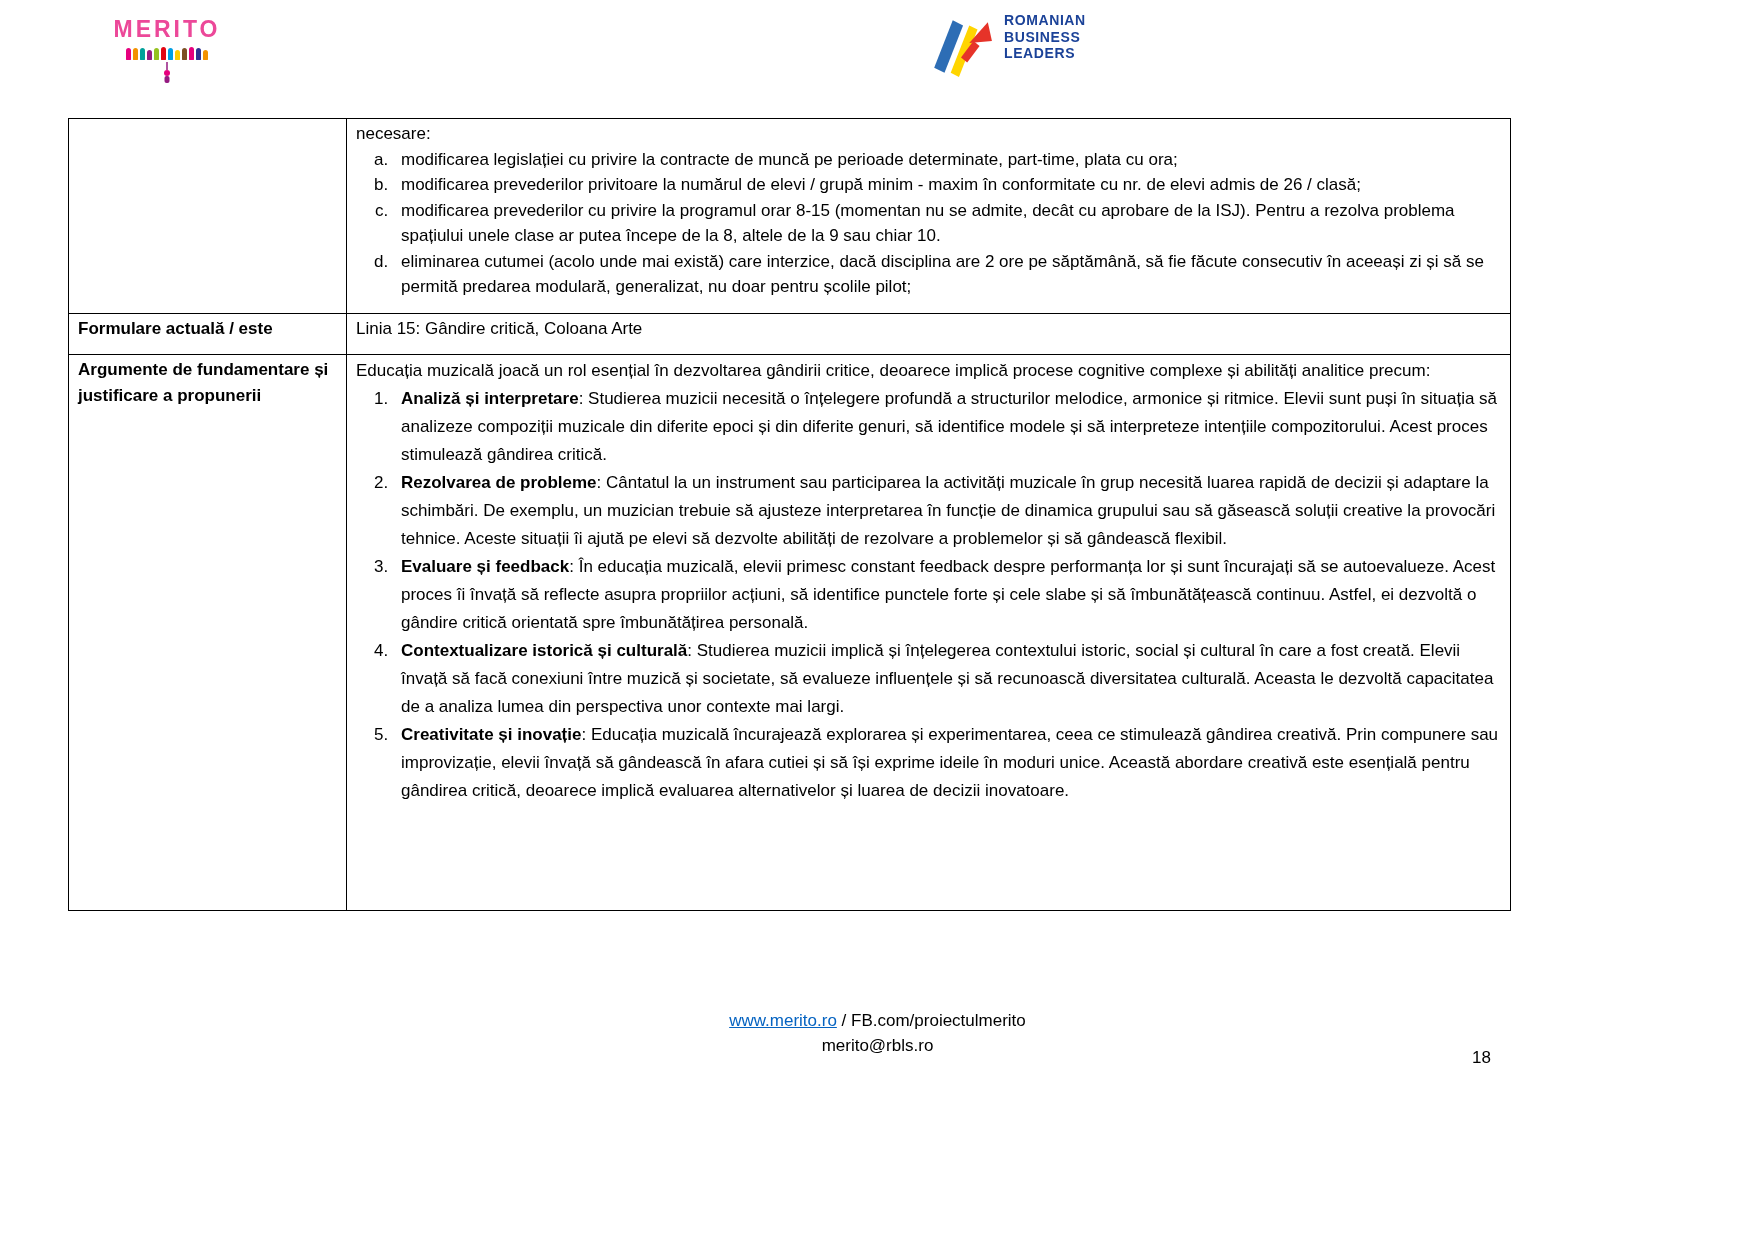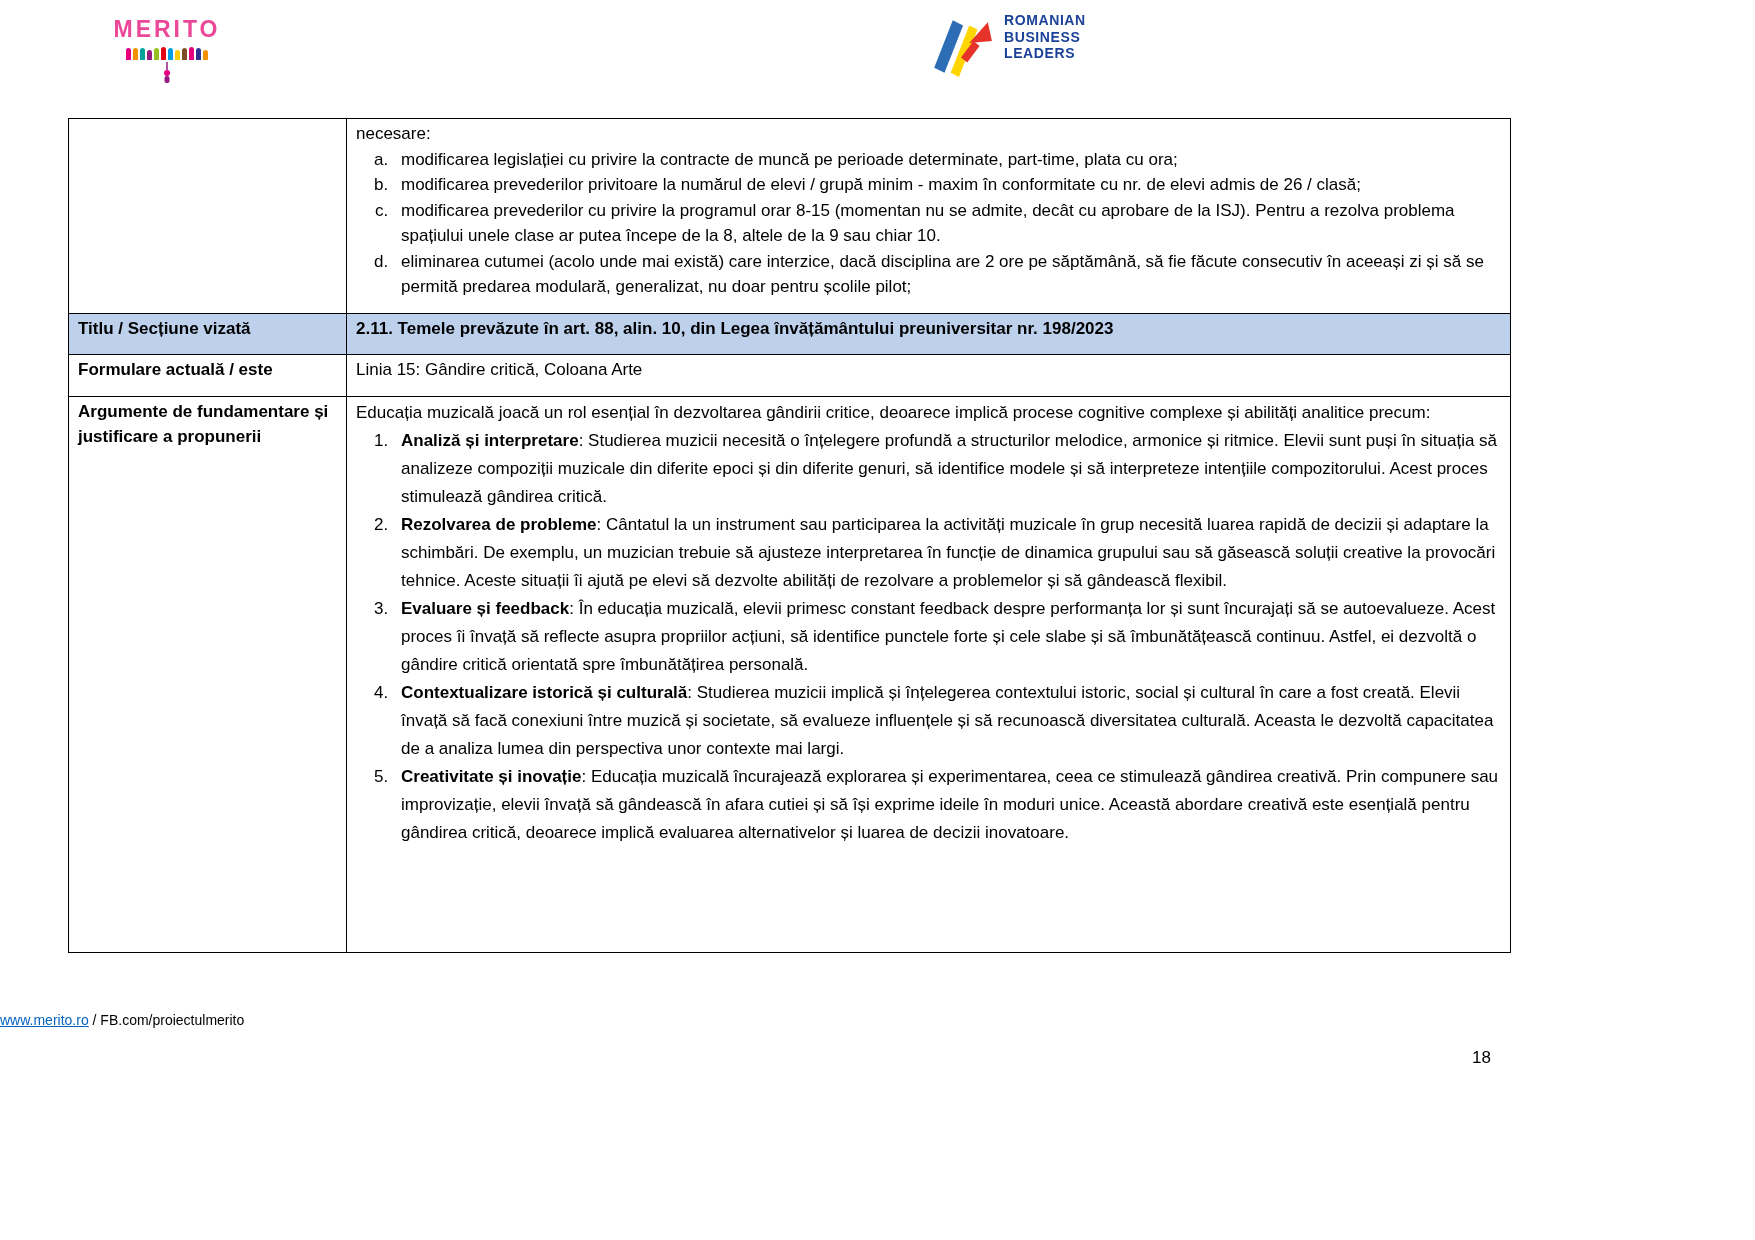--- a/index.html
+++ b/index.html
@@ -51,21 +51,21 @@
   ol.alpha li{padding-left:8px;}
 
   td.args-cell{height:540px;line-height:28px;margin-left:16px;}
   ol.num{list-style-type:decimal;margin:0;padding-left:37px;}
   ol.num li{padding-left:8px;}
   .b{font-weight:700;}
 
   
   .footer{
     position:absolute;left:0;width:100%;top:1008px;
-    font-size:14px;line-height:25px;
+    text-align:center;font-size:17px;line-height:25px;
   }
   .footer a{color:#0563c1;text-decoration:underline;cursor:pointer;}
   .page-num{position:absolute;left:1472px;top:1048px;font-size:17px;}
 </style>
 </head>
 <body>
 
 <div class="merito-logo">
   <div class="merito-word">MERITO</div>
   <div class="merito-people">
@@ -120,24 +120,20 @@
         <div>necesare:</div>
         <ol class="alpha">
           <li>modificarea legislației cu privire la contracte de muncă pe perioade determinate, part-time, plata cu ora;</li>
           <li>modificarea prevederilor privitoare la numărul de elevi / grupă minim - maxim în conformitate cu nr. de elevi admis de 26 / clasă;</li>
           <li>modificarea prevederilor cu privire la programul orar 8-15 (momentan nu se admite, decât cu aprobare de la ISJ). Pentru a rezolva problema spațiului unele clase ar putea începe de la 8, altele de la 9 sau chiar 10.</li>
           <li>eliminarea cutumei (acolo unde mai există) care interzice, dacă disciplina are 2 ore pe săptămână, să fie făcute consecutiv în aceeași zi și să se permită predarea modulară, generalizat, nu doar pentru școlile pilot;</li>
         </ol>
       </td>
     </tr>
 
-    <tr class="hl">
-      <td class="lbl">Titlu / Secțiune vizată</td>
-      <td class="val">2.11. Temele prevăzute în art. 88, alin. 10, din Legea învățământului preuniversitar nr. 198/2023</td>
-    </tr>
 
     <tr>
       <td class="lbl">Formulare actuală / este</td>
       <td class="val">Linia 15: Gândire critică, Coloana Arte</td>
     </tr>
 
 
     <tr>
       <td class="lbl">Argumente de fundamentare și justificare a propunerii</td>
       <td class="val args-cell">
@@ -152,15 +148,16 @@
       </td>
     </tr>
 
   </tbody>
 </table>
 
 <div class="footer">
   <div>
     <a>www.merito.ro</a><span> / FB.com/proiectulmerito</span>
   </div>
+  <div>merito@rbls.ro</div>
 </div>
 
 <div class="page-num">18</div>
 
 </body></html>

